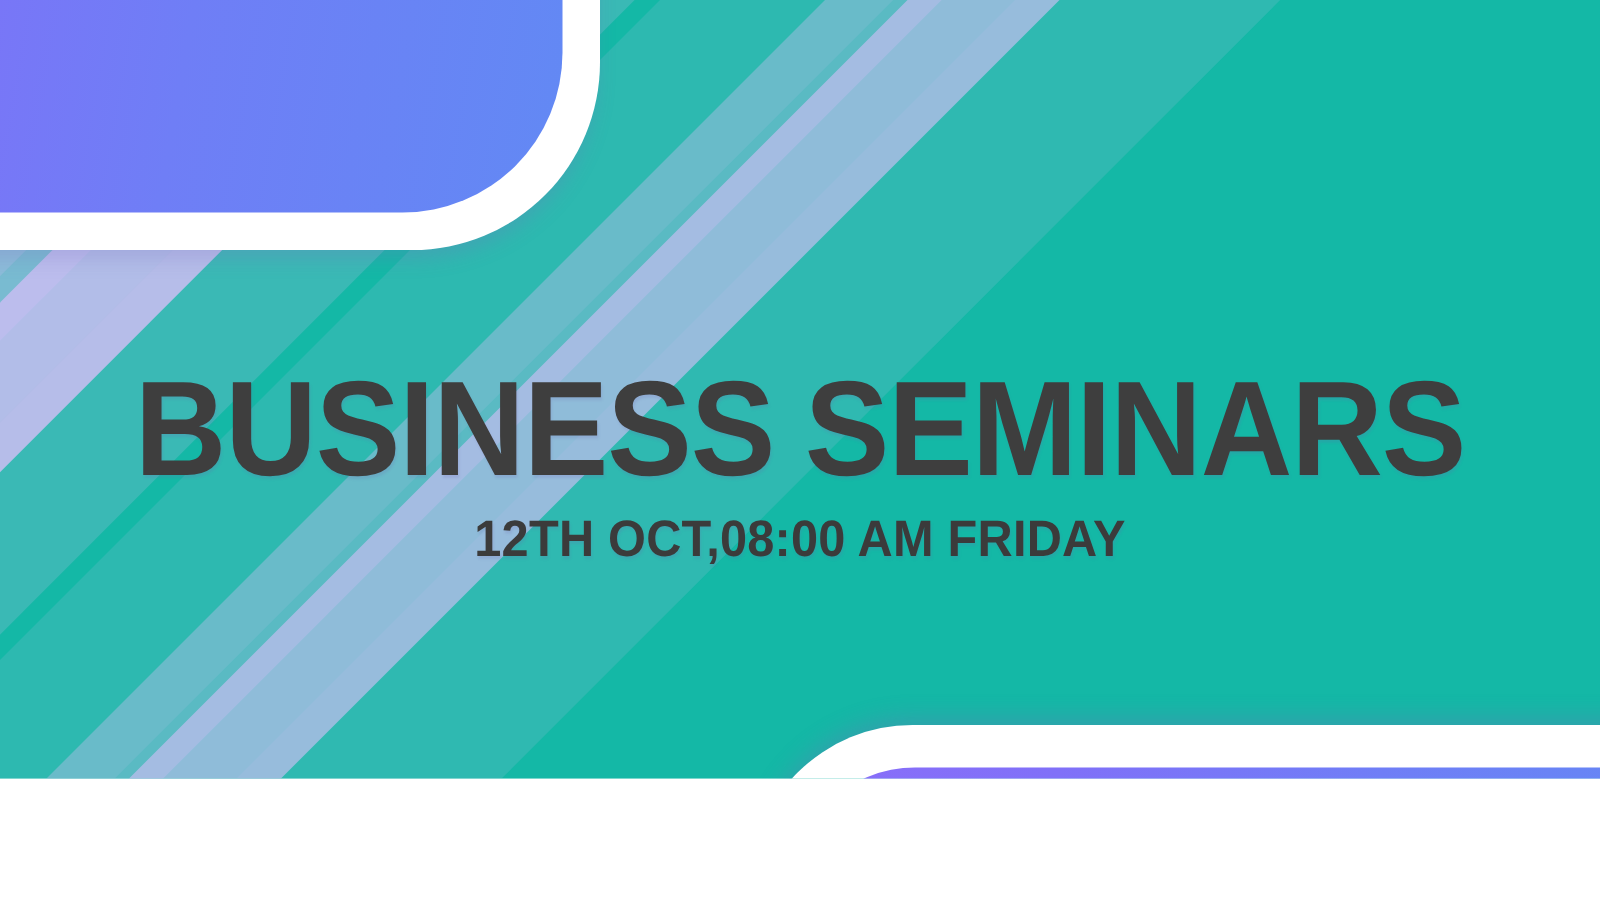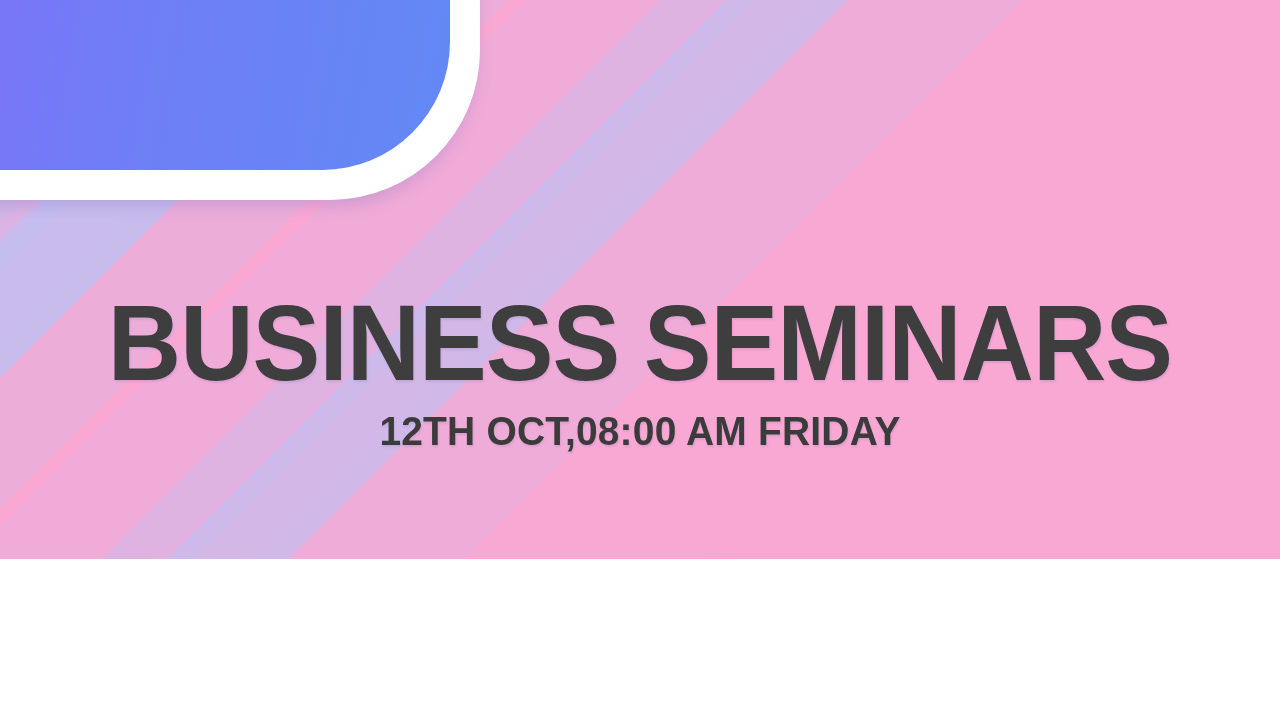--- a/index.html
+++ b/index.html
@@ -1,18 +1,18 @@
 <!DOCTYPE html>
 <html><head>
 <meta charset="utf-8">
 <style>
   html,body{margin:0;padding:0;background:#fff;}
   #poster{
-    position:relative;width:1280px;height:559px;overflow:hidden;
-    background:#f9a8d4;
+    position:relative;width:1280px;height:623px;overflow:hidden;
+    background:#14b8a6;
     font-family:"Liberation Sans","DejaVu Sans",sans-serif;
   }
 
   
   .stripes{position:absolute;inset:0;overflow:hidden;z-index:1;}
   .stripe{
     position:absolute;
     top:-520px;
     height:1760px;
     transform:rotate(45deg);

